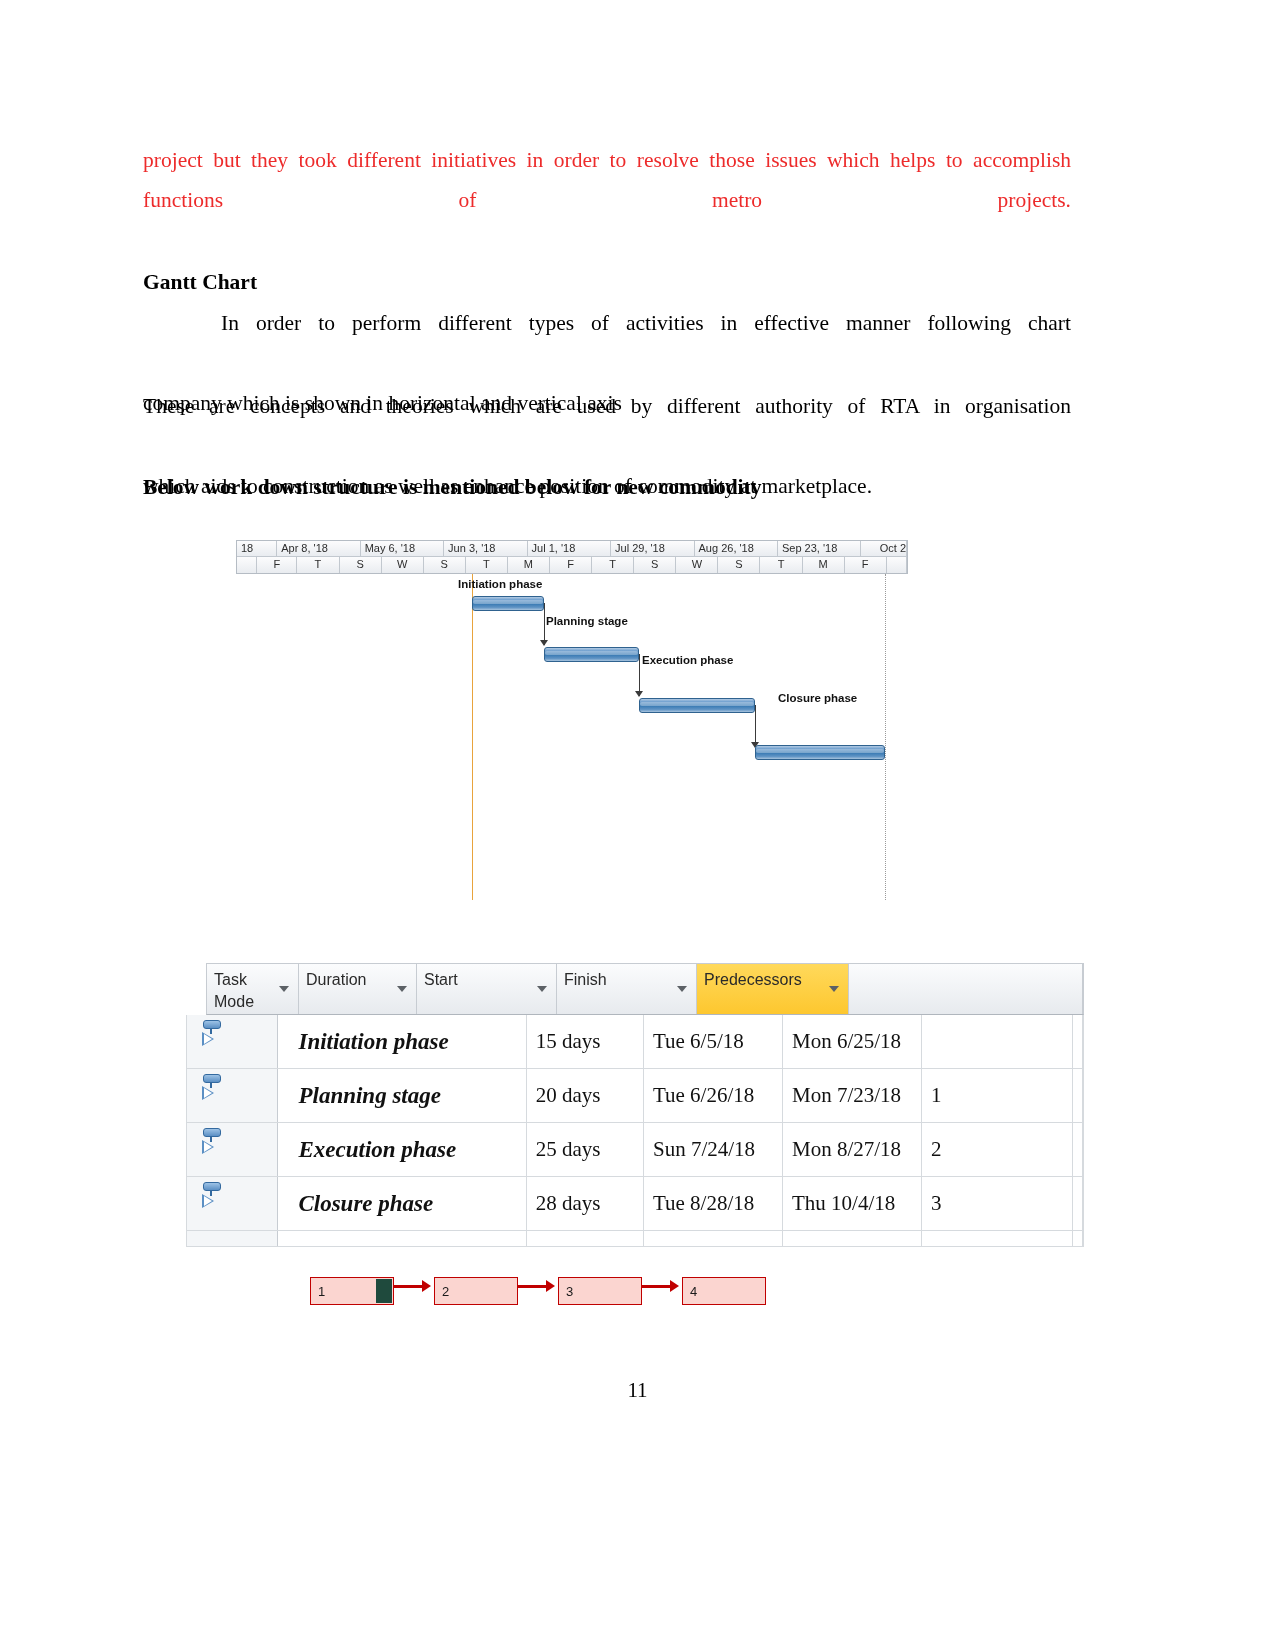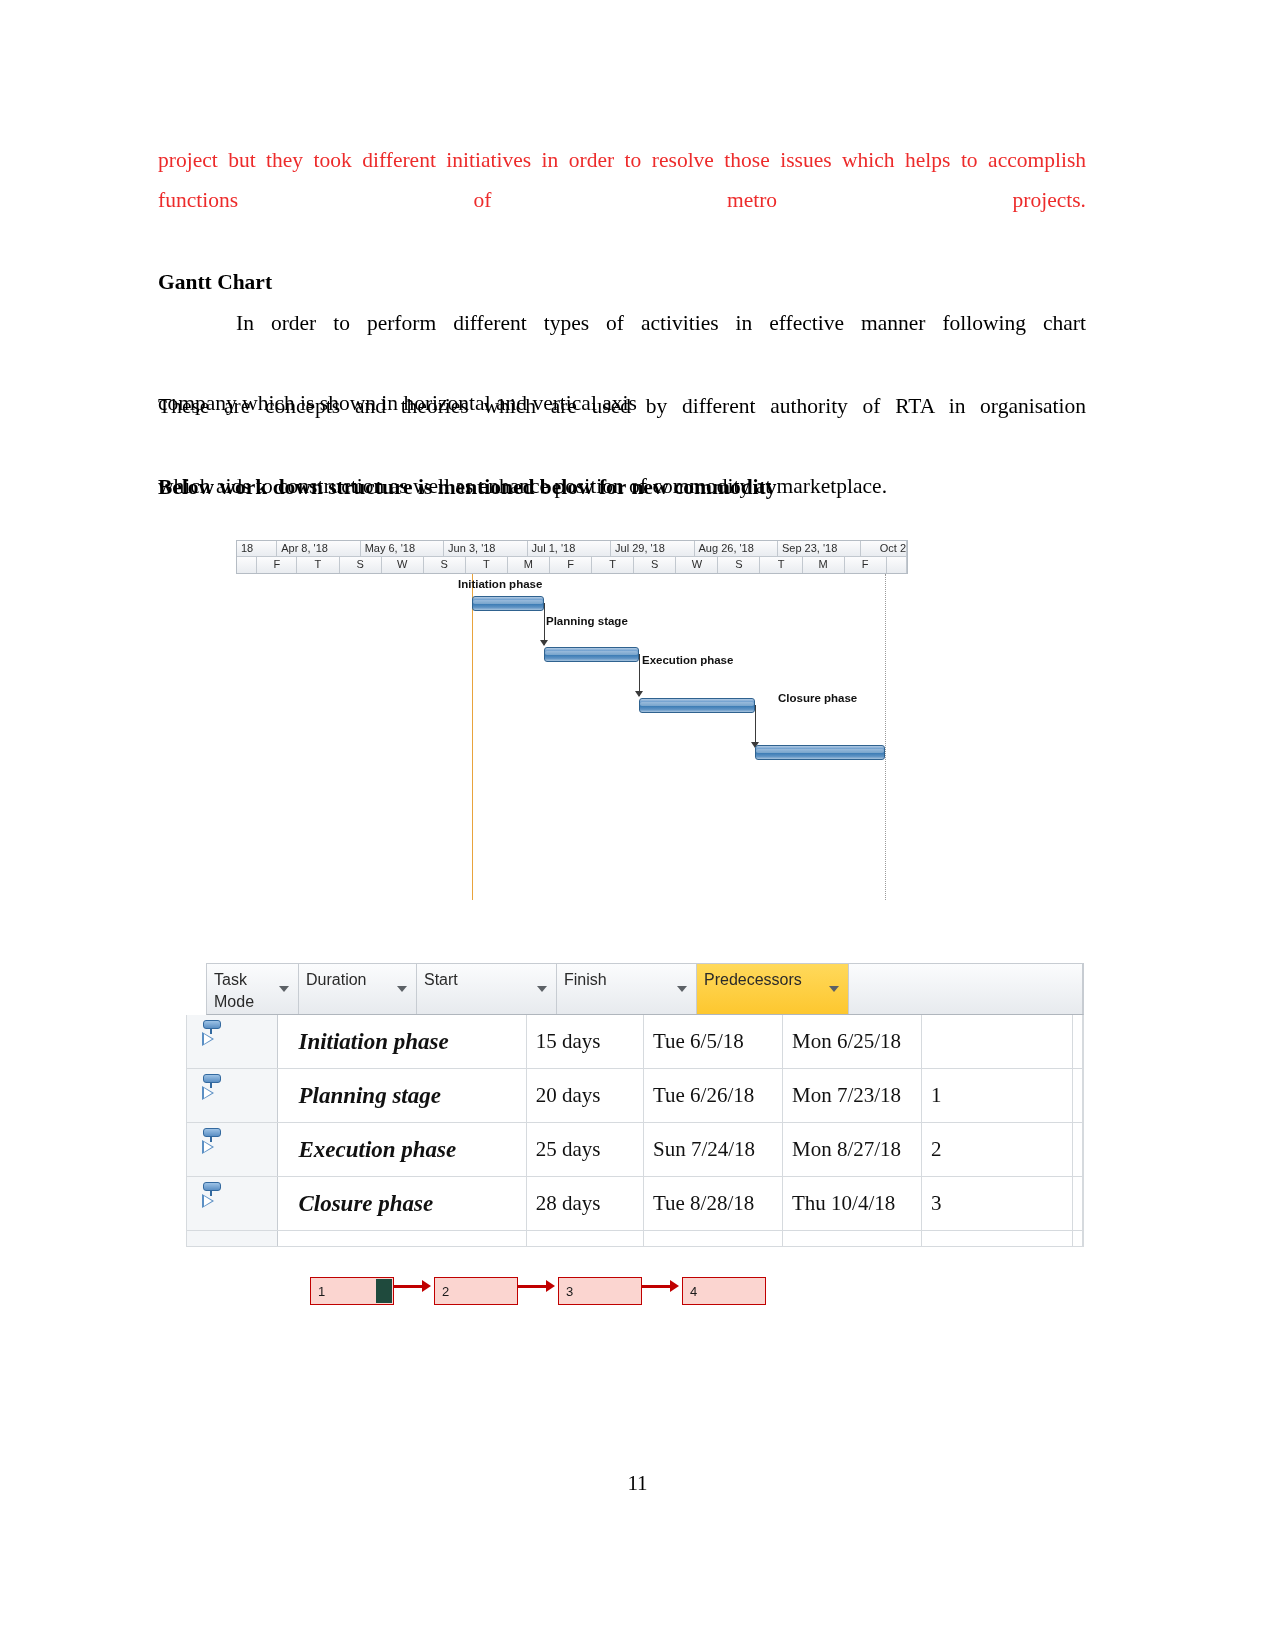--- a/index.html
+++ b/index.html
@@ -9,21 +9,21 @@
     font-family:"Liberation Serif", serif;
     position:relative;
     overflow:hidden;
   }
   .page{
     position:absolute;left:0;top:0;width:1275px;height:1650px;
   }
   
   .body-text{
     position:absolute;
-    left:158px;
+    left:143px;
     width:928px;
   }
   p.para{
     margin:0;
     font-size:21.5px;
     line-height:40px;
     color:#000000;
     text-align:justify;
   }
   p.red{ color:#ed2b2b; }
@@ -248,21 +248,21 @@
     position:absolute;
     top:8px;
     width:0;height:0;
     border-top:6px solid transparent;
     border-bottom:6px solid transparent;
     border-left:9px solid #c00000;
   }
   
   #page-number{
     position:absolute;
-    left:0;top:1471px;width:1275px;
+    left:0;top:1378px;width:1275px;
     text-align:center;
     font-family:"Liberation Serif", serif;
     font-size:21px;
     color:#000000;
   }
 </style>
 </head>
 <body>
 
 <div class="page">

